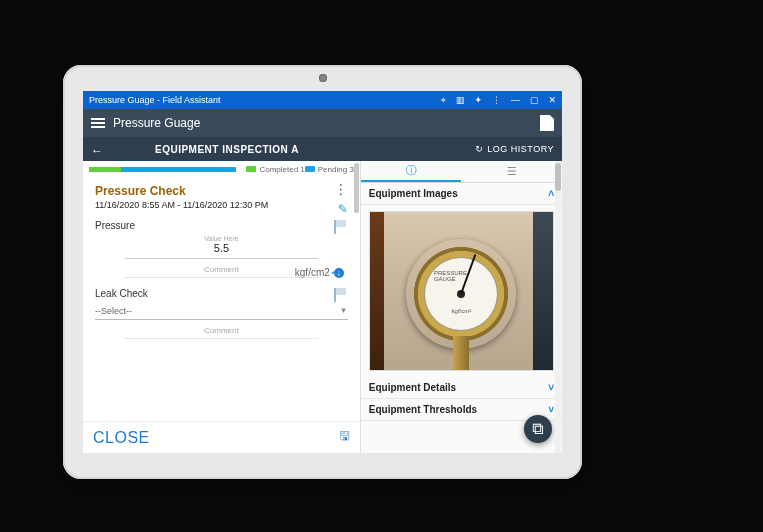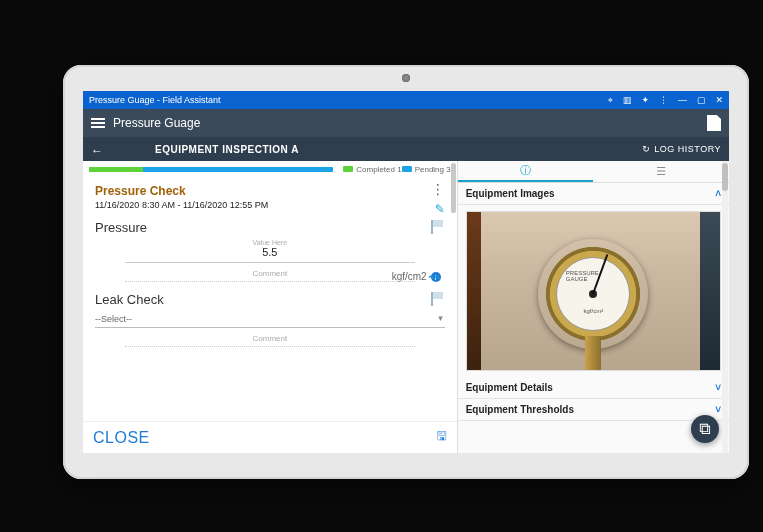--- a/index.html
+++ b/index.html
@@ -1,18 +1,18 @@
 <!DOCTYPE html>
 <html><head>
 <meta charset="utf-8">
 <style>
   * { box-sizing: border-box; margin: 0; padding: 0; }
   html, body { width: 763px; height: 532px; background: #0a0a0a; font-family: "Segoe UI", Arial, sans-serif; overflow: hidden; }
   .tablet {
-    position: absolute; left: 63px; top: 65px; width: 686px; height: 414px;
+    position: absolute; left: 63px; top: 65px; width: 519px; height: 414px;
     background: #e8e8e8; border-radius: 18px;
     box-shadow: 0 8px 30px rgba(0,0,0,.6), inset 0 0 0 2px #d4d4d4;
   }
   .camera { position:absolute; top:9px; left:50%; transform:translateX(-50%); width:8px; height:8px; border-radius:50%; background:#888; box-shadow: inset 0 0 2px #333; }
   .screen {
     position:absolute; left:20px; top:26px; right:20px; bottom:26px;
     background:#fff; overflow:hidden;
   }
   
   .titlebar { height:18px; background:#0b63cf; color:#fff; display:flex; align-items:center; font-size:9px; padding:0 6px; }
@@ -41,21 +41,21 @@
   .legend { margin-left:6px; display:flex; align-items:center; }
   .chip { width:10px; height:6px; display:inline-block; margin-right:3px; border-radius:1px;}
   .chip.green{background:#5fd13a;} .chip.blue{background:#1aa3e8;}
   
   .form { padding:6px 12px; flex:1; overflow:hidden; font-size:10px; color:#333; }
   .section-title { font-weight:700; font-size:12px; color:#a16207; }
   .section-sub { font-size:9px; color:#222; margin-top:2px; }
   .kebab { float:right; color:#666; font-size:14px; letter-spacing:0; line-height:10px; cursor:pointer;}
   .edit-icon { float:right; color:#17a2ce; margin-top:4px; cursor:pointer; font-size:12px;}
   .field { margin-top:10px; position:relative; }
-  .field-label { font-size:13px; color:#333; margin-bottom:4px; display:block;}
+  .field-label { font-size:10px; color:#333; margin-bottom:4px; display:block;}
   .flag { position:absolute; right:0; top:0; width:14px; height:10px; cursor:pointer;}
   .flag::before{content:"";position:absolute;left:0;top:0;width:2px;height:14px;background:#9bb7c7;}
   .flag::after{content:"";position:absolute;left:2px;top:0;width:10px;height:7px;background:#cfe0ea;}
   .value-row { display:flex; align-items:flex-end; justify-content:center; gap:6px; margin-top:2px;}
   .value-box { text-align:center; }
   .vh { font-size:7px; color:#aaa; }
   .vv { font-size:11px; color:#222; }
   .unit { font-size:10px; color:#666; position:absolute; right:18px; bottom:0;}
   .info-dot { width:10px;height:10px;border-radius:50%;background:#1e7bd6;color:#fff;font-size:8px;display:inline-flex;align-items:center;justify-content:center;position:absolute;right:4px;bottom:0;cursor:pointer;}
   .underline { border-bottom:1px solid #ccc; height:0; margin:4px 30px 0 30px;}
@@ -144,21 +144,21 @@
           <div class="legend">
             <span><i class="chip green"></i><span>Completed</span> <span>1</span></span>
             <span><i class="chip blue"></i><span>Pending</span> <span>3</span></span>
           </div>
         </div>
 
         <div class="form">
           <span class="kebab">⋮</span>
           <div class="section-title">Pressure Check</div>
           <span class="edit-icon">✎</span>
-          <div class="section-sub">11/16/2020 8:30 AM - 11/16/2020 12:55 PM</div>
+          <div class="section-sub">11/16/2020 8:55 AM - 11/16/2020 12:30 PM</div>
 
           <div class="field">
             <span class="field-label">Pressure</span>
             <span class="flag"></span>
             <div class="value-row">
               <div class="value-box">
                 <div class="vh">Value Here</div>
                 <div class="vv">5.5</div>
               </div>
             </div>

